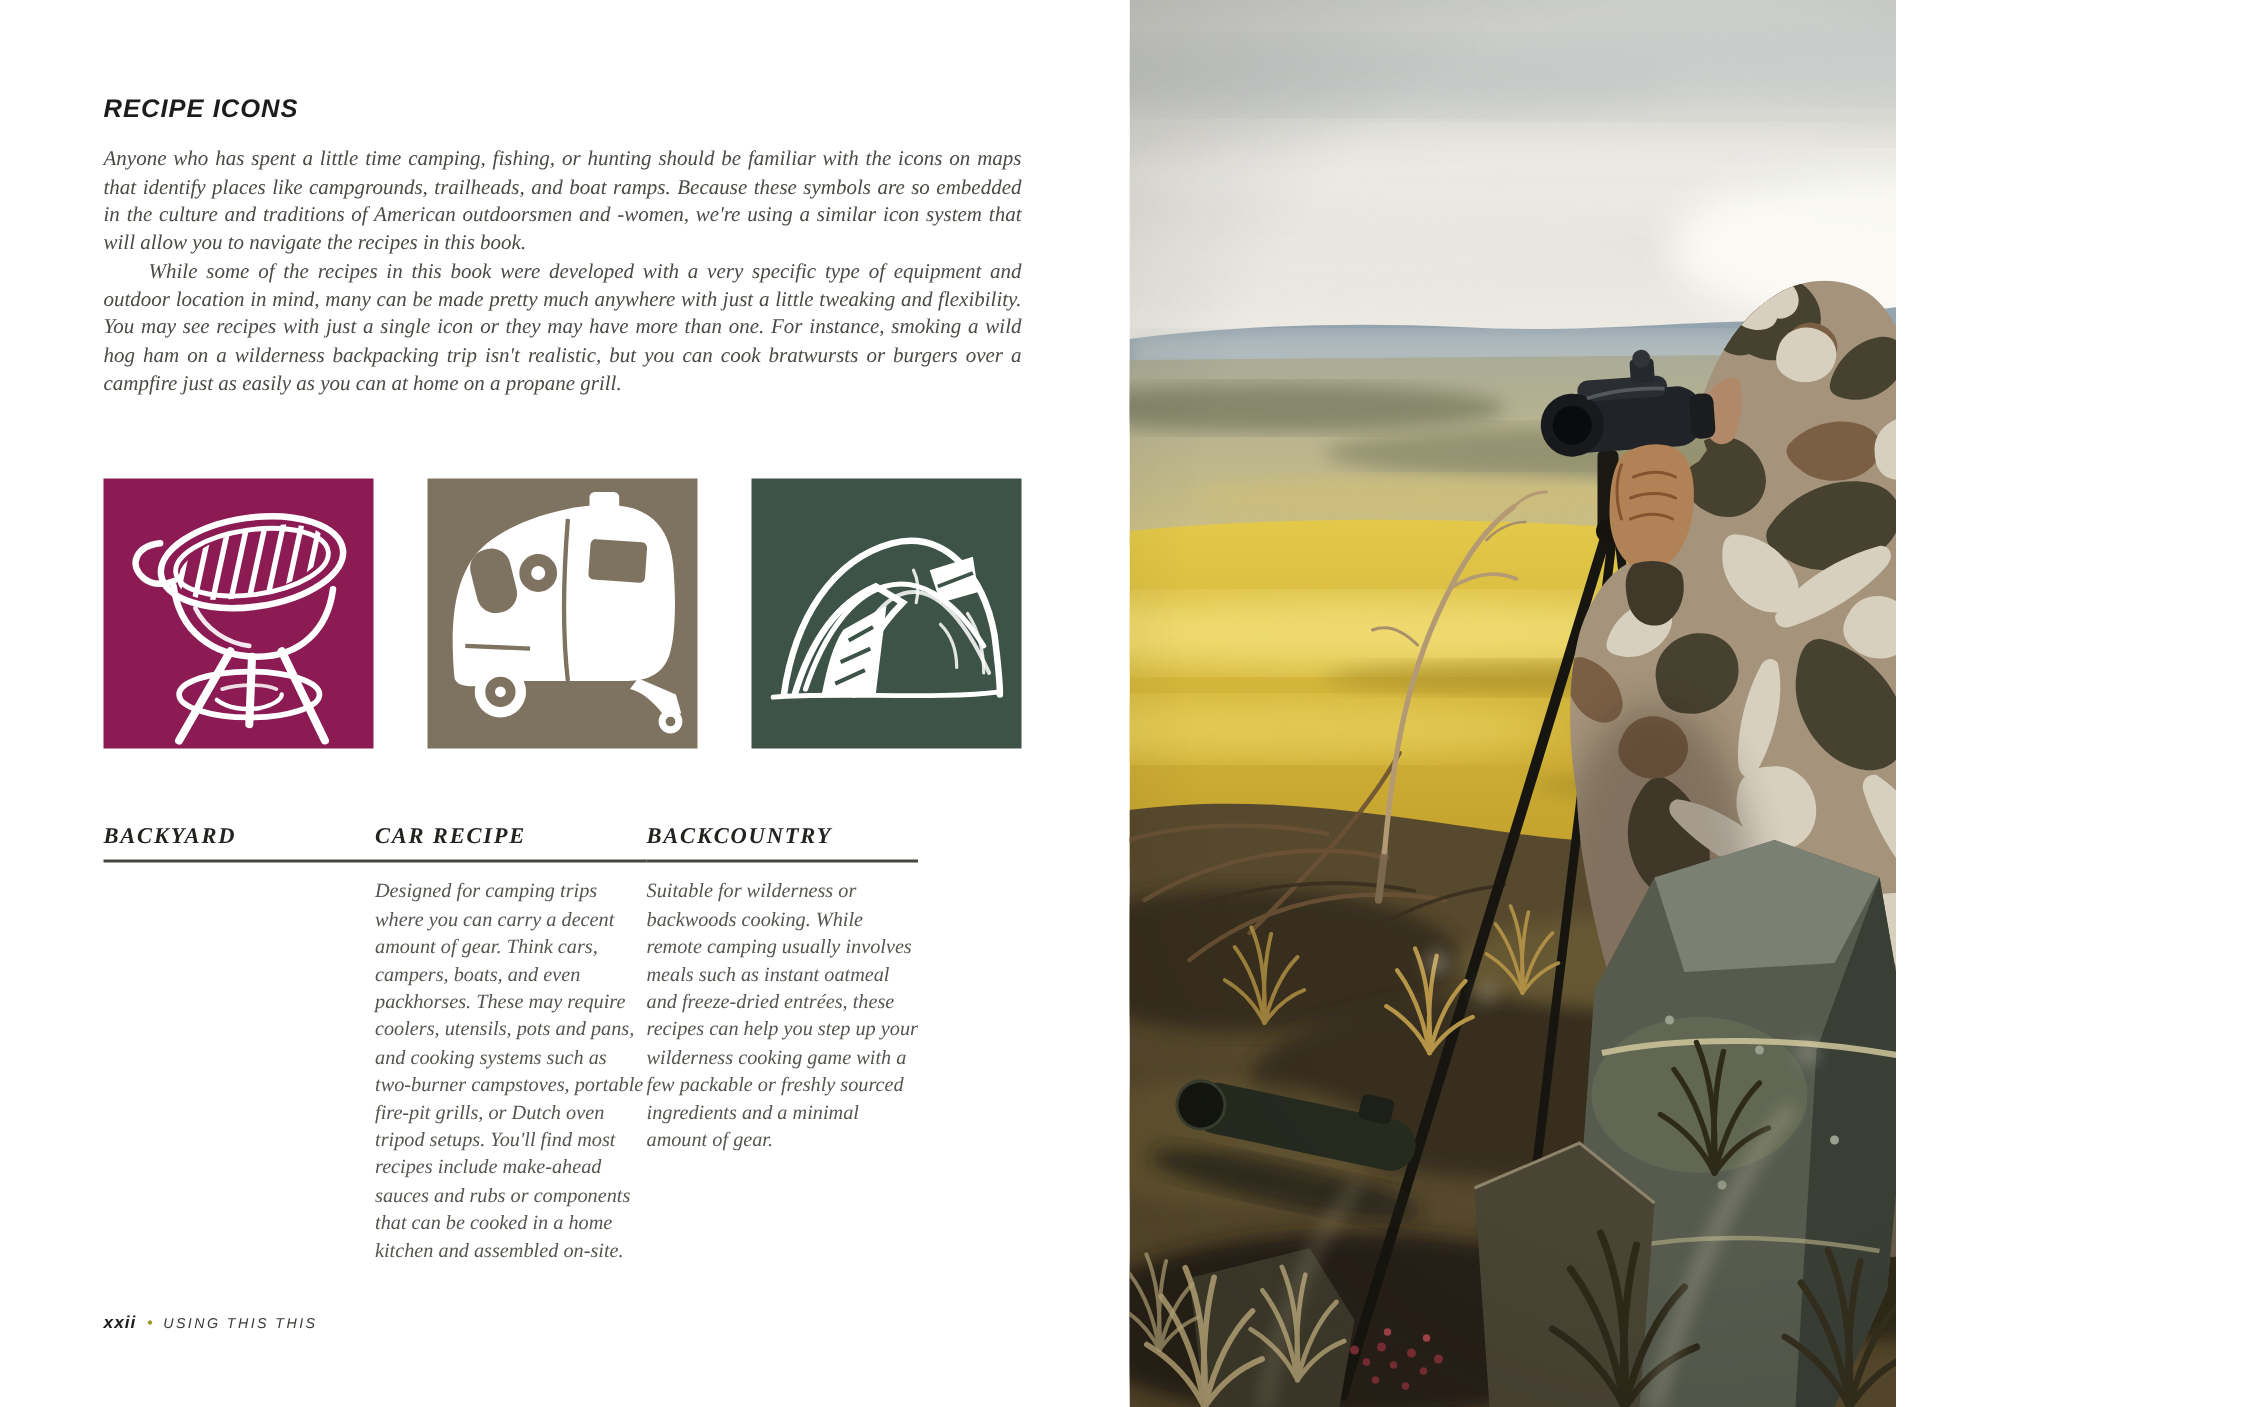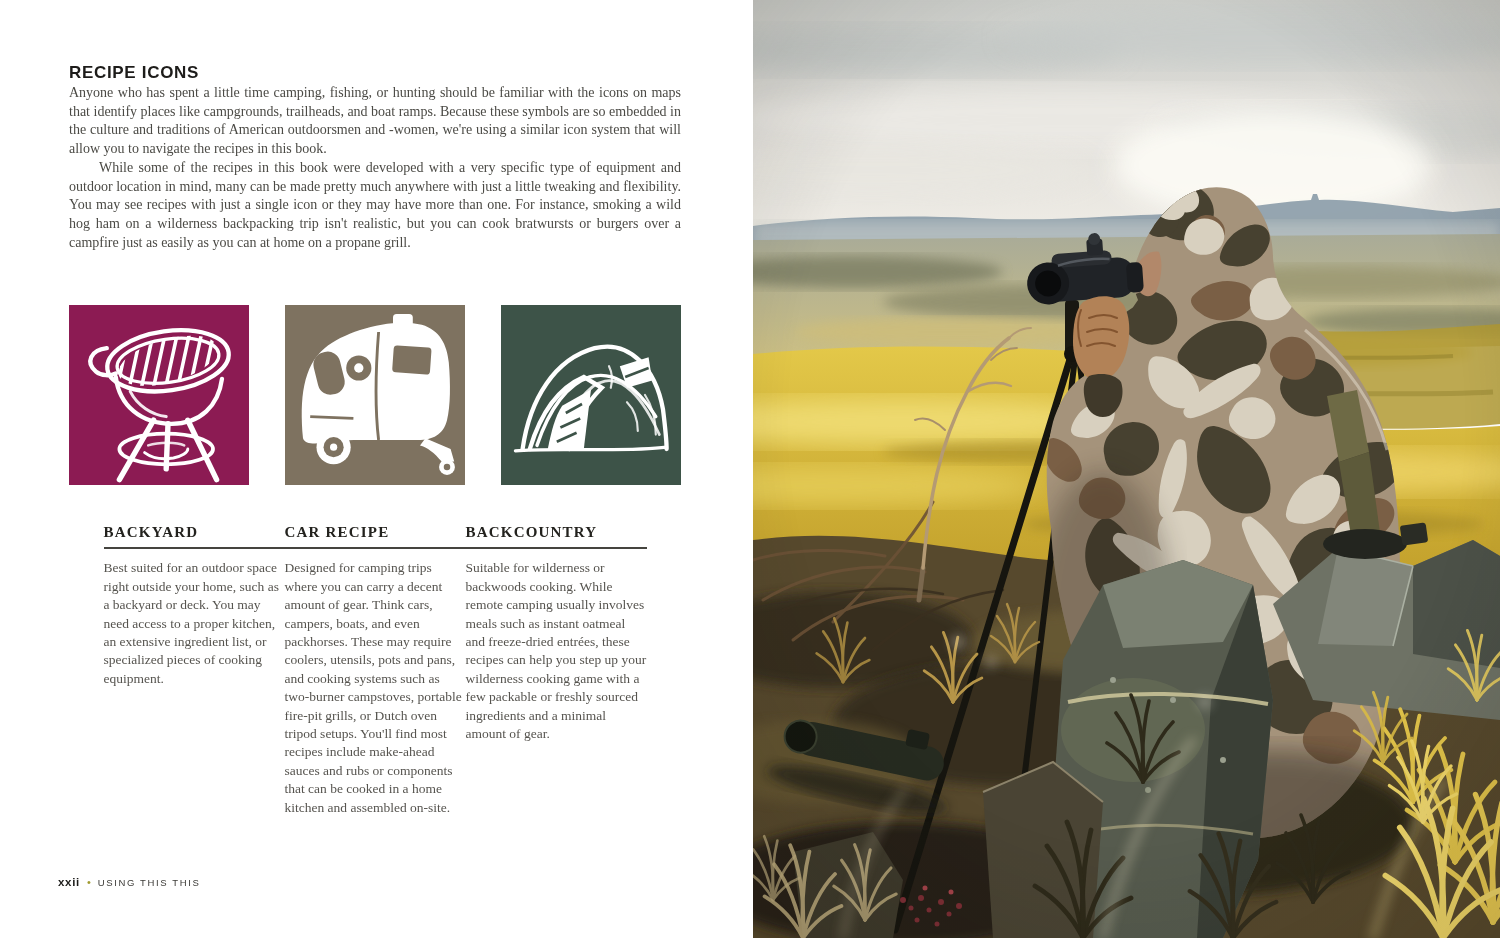--- a/index.html
+++ b/index.html
@@ -1,36 +1,36 @@
 <!DOCTYPE html>
 <html><head>
 <meta charset="utf-8">
 <style>
   html,body{margin:0;padding:0;background:#ffffff;}
-  .spread{position:relative;width:1500px;height:938px;background:#ffffff;overflow:hidden;
-          font-family:"Liberation Serif",serif;-webkit-font-smoothing:antialiased;}
+  .spread{position:relative;width:1264px;height:938px;background:#ffffff;overflow:hidden;
+          font-family:"Liberation Serif",serif;font-style:italic;-webkit-font-smoothing:antialiased;}
   
   .content{position:absolute;left:69px;top:0;width:612px;}
   .page-title{margin:0;padding-top:62px;font-family:"Liberation Sans",sans-serif;
               font-size:17px;line-height:22px;font-weight:800;letter-spacing:.04em;color:#1d1c1a;}
-  .intro{}
+  .intro{margin-top:14px;}
   .intro p{margin:0;font-size:14px;line-height:18.7px;color:#4b4a45;text-align:justify;}
   .intro p.indent{text-indent:30px;}
   .tiles{display:flex;justify-content:space-between;margin-top:53px;}
   .tile{width:180px;height:180px;}
   .tile svg{display:block;width:180px;height:180px;}
   .tile-0{background:#8c1b53;}
   .tile-1{background:#7e7260;}
   .tile-2{background:#3d5348;}
-  .cols{display:flex;justify-content:center;margin-top:38px;}
+  .cols{display:flex;justify-content:flex-start;margin-top:50px;}
   .col{width:181px;}
   .col h3{margin:0 0 10px 0;padding-bottom:6px;border-bottom:2px solid #45443f;
           font-size:15px;line-height:18px;font-weight:700;letter-spacing:.08em;color:#23221e;}
   .col p{margin:0;font-size:13.5px;line-height:18.4px;color:#565younger44f;color:#56544f;}
-  .footer{position:absolute;left:58px;top:876px;display:flex;align-items:flex-end;gap:7px;
+  .footer{position:absolute;left:69px;top:876px;display:flex;align-items:flex-end;gap:7px;
           font-family:"Liberation Sans",sans-serif;}
   .footer .pgnum{font-size:11.5px;font-weight:700;letter-spacing:.06em;color:#1d1c1a;}
   .footer .dot{font-size:11px;color:#a09a2f;line-height:1;}
   .footer .sect{font-size:9.5px;letter-spacing:.17em;color:#3b3a36;}
   
   .photo{position:absolute;left:753px;top:0;width:747px;height:938px;}
   .photo svg{display:block;width:747px;height:938px;}
   .white-stroke{stroke:#ffffff;fill:none;stroke-linecap:round;}
 </style>
 </head>
@@ -127,21 +127,20 @@
             <path d="M80,50 C84,56 86,64 86,72"></path>
             <path d="M60,34 C62,38 62,42 61,46"></path>
           </g>
         </svg>
       </div>
     </div>
 
     <div class="cols">
       <div class="col">
         <h3>BACKYARD</h3>
-        <p>Best suited for an outdoor space right outside your home, such as a backyard or deck. You may need access to a proper kitchen, an extensive ingredient list, or specialized pieces of cooking equipment.</p>
       </div>
       <div class="col">
         <h3>CAR RECIPE</h3>
         <p>Designed for camping trips where you can carry a decent amount of gear. Think cars, campers, boats, and even packhorses. These may require coolers, utensils, pots and pans, and cooking systems such as two-burner campstoves, portable fire-pit grills, or Dutch oven tripod setups. You'll find most recipes include make-ahead sauces and rubs or components that can be cooked in a home kitchen and assembled on-site.</p>
       </div>
       <div class="col">
         <h3>BACKCOUNTRY</h3>
         <p>Suitable for wilderness or backwoods cooking. While remote camping usually involves meals such as instant oatmeal and freeze-dried entrées, these recipes can help you step up your wilderness cooking game with a few packable or freshly sourced ingredients and a minimal amount of gear.</p>
       </div>
     </div>

